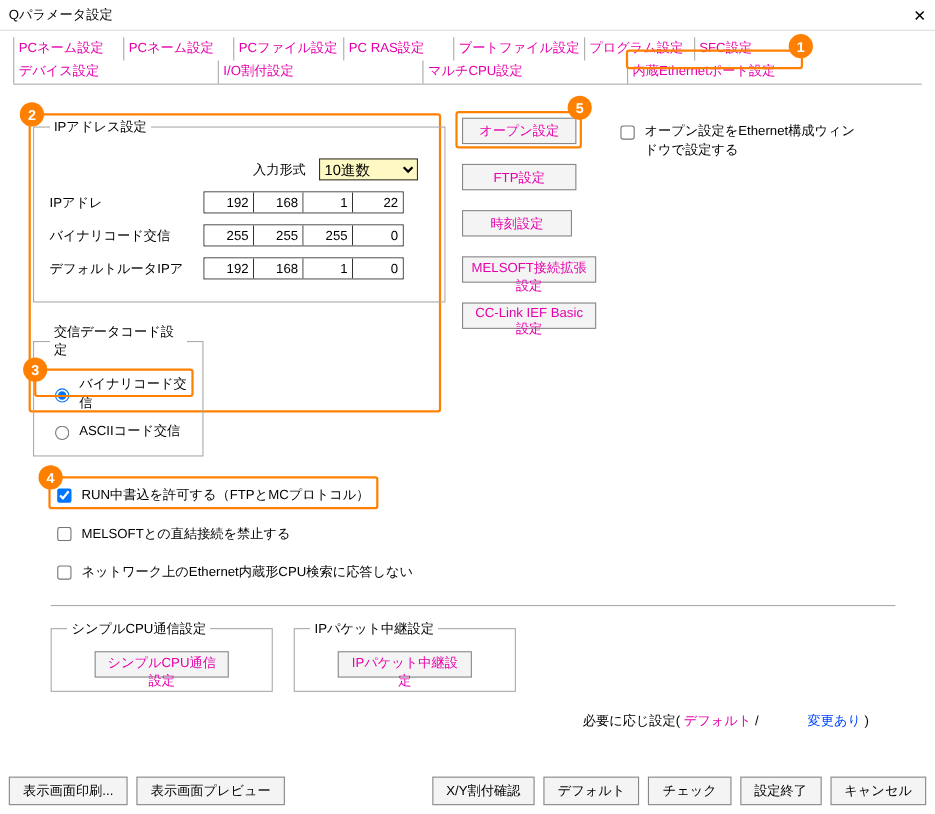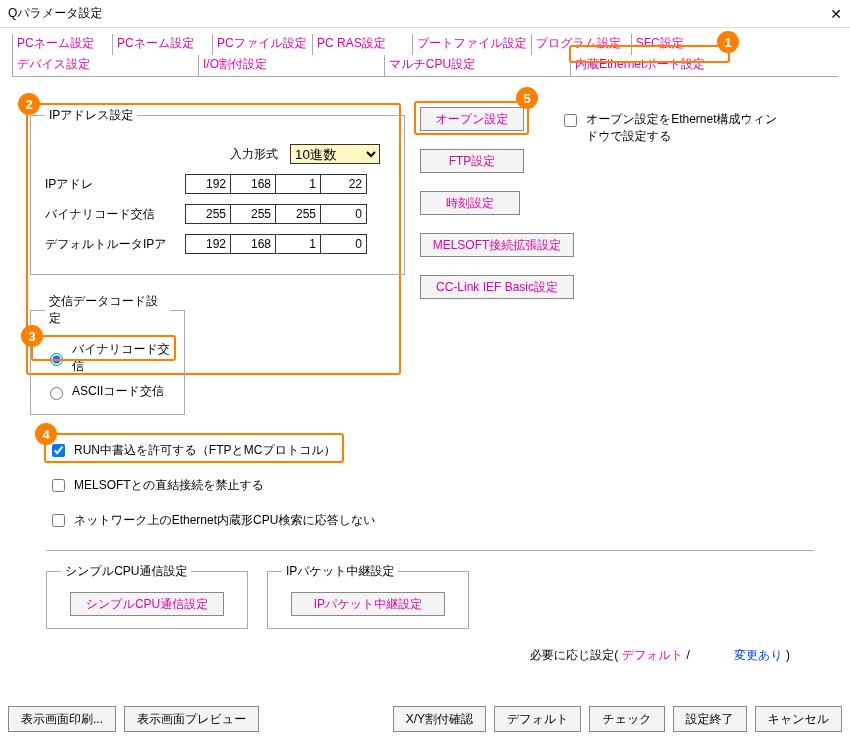--- a/index.html
+++ b/index.html
@@ -20,21 +20,21 @@
 .ip-group { width: 375px; }
 .row { display: flex; align-items: center; margin: 10px 0; }
 .row label.lbl { width: 140px; }
 .fmt-row { justify-content: flex-end; padding-right: 10px; }
 .fmt-lbl { margin-right: 12px; }
 select.fmt { width: 90px; height: 20px; border: 1px solid #333; background: #fef9c3; }
 .octets { display: flex; border: 1px solid #333; }
 .oct { width: 45px; height: 18px; border: none; border-right: 1px solid #333; text-align: right; padding: 1px 4px; font-size: 12px; background: #fff; }
 .oct:last-child { border-right: none; }
 .side-col { position: absolute; left: 420px; top: 30px; }
-.pbtn { display: block; width: 154px; height: 24px; margin-bottom: 18px; border: 1px solid #888; background: #f4f4f4; color: #e600ac; cursor: default; font-size: 12px; }
+.pbtn { display: block; width: 122px; height: 24px; margin-bottom: 18px; border: 1px solid #888; background: #f4f4f4; color: #e600ac; cursor: default; font-size: 12px; }
 .open-check { position: absolute; left: 560px; top: 34px; display: flex; align-items: flex-start; gap: 6px; width: 220px; }
 .open-check span { line-height: 1.4; }
 .code-group { width: 155px; margin-top: 18px; }
 .radio-row { display: flex; align-items: center; gap: 6px; padding: 4px 0; }
 .checks { margin-top: 18px; }
 .ck-row { display: flex; align-items: center; gap: 6px; padding: 8px 18px; }
 hr.sep { margin: 12px 16px; border: none; border-top: 1px solid #aaa; }
 .lower-groups { display: flex; gap: 19px; padding-left: 16px; }
 .lower-groups fieldset { width: 202px; height: 66px; display: flex; align-items: center; justify-content: center; }
 .need-line { text-align: right; padding: 18px 40px 0 0; }

